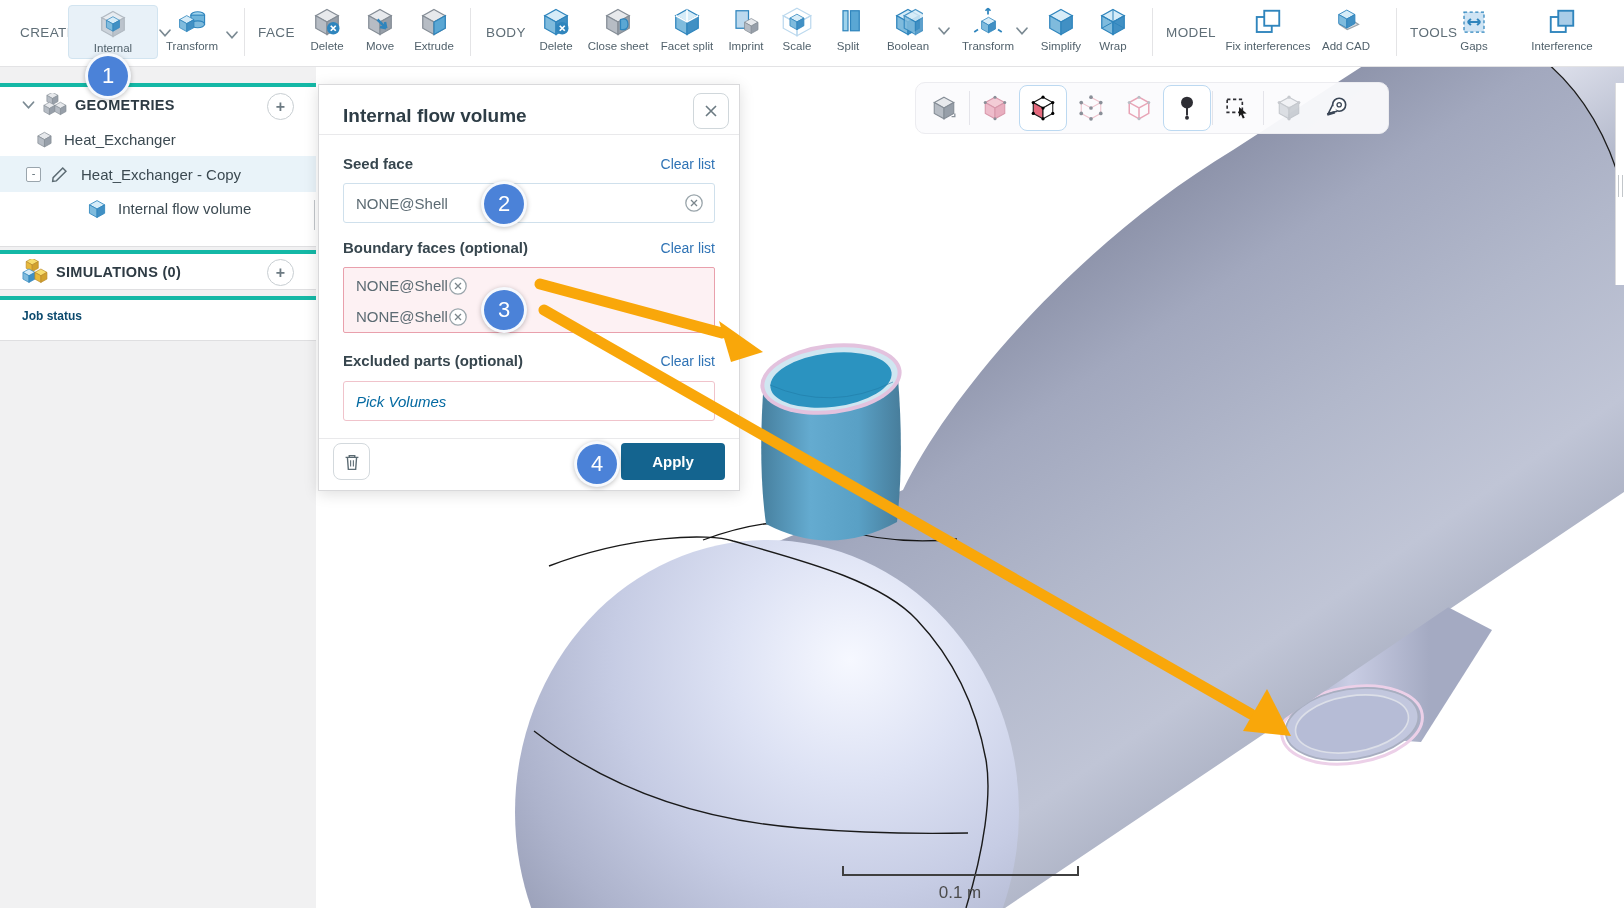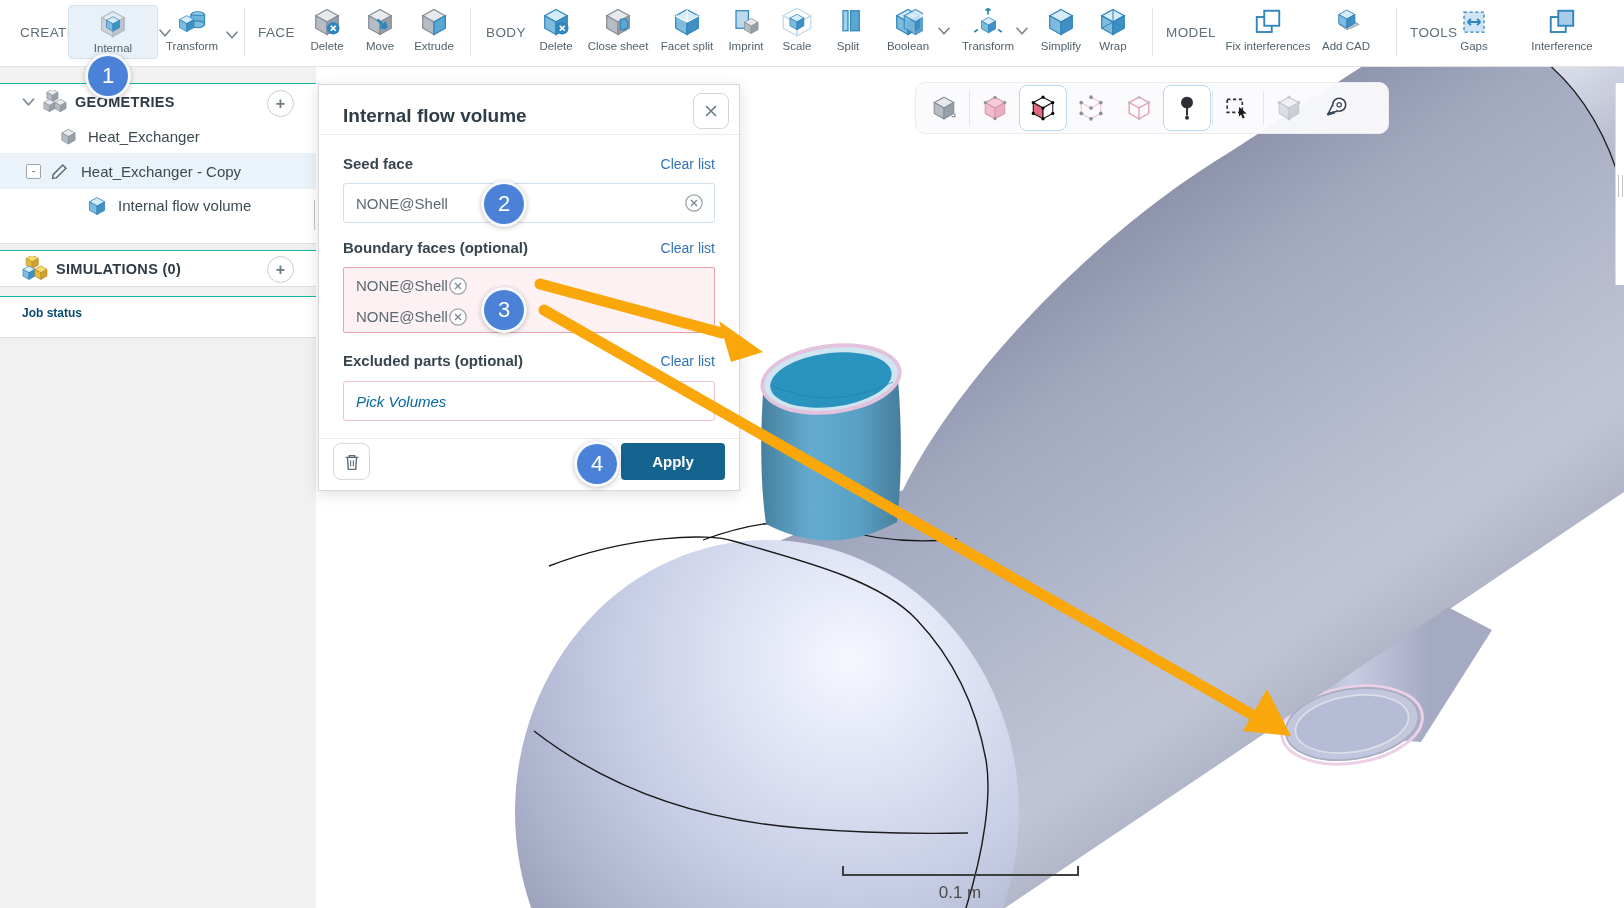--- a/index.html
+++ b/index.html
@@ -8,21 +8,21 @@
   
   #topbar{position:absolute;left:0;top:0;width:1624px;height:66px;background:#ffffff;border-bottom:1px solid #e3e3e5;z-index:30;}
   .sec-label{position:absolute;top:25px;font-size:13.5px;color:#5f6e77;letter-spacing:.4px;}
   .titem{position:absolute;top:6px;text-align:center;cursor:pointer;}
   .titem .ic{display:block;margin:0 auto;height:32px;}
   .titem .lbl{display:block;font-size:11.5px;color:#51616b;margin-top:2px;white-space:nowrap;}
   .titem.hl{background:#e8f1f8;border:1px solid #d2e4f0;border-radius:4px;padding:2px 6px 4px 6px;top:5px;}
   .chev{position:absolute;top:26px;color:#7b8a93;}
   .vsep{position:absolute;top:8px;height:48px;width:1px;background:#e4e4e6;}
   
-  .card{position:absolute;left:0;width:316px;background:#fff;border-top:1px solid #14b8a6;border-bottom:1px solid #dfdfe1;}
+  .card{position:absolute;left:0;width:316px;background:#fff;border-top:4px solid #14b8a6;border-bottom:1px solid #dfdfe1;}
   .tree-row{position:relative;height:33px;display:flex;align-items:center;font-size:15px;color:#3c4a52;cursor:pointer;}
   .tree-row.sel{background:#e9f3f9;}
   .tree-row .ric{width:22px;height:22px;flex:0 0 22px;margin-right:10px;}
   .hdr{display:flex;align-items:center;height:36px;font-weight:bold;font-size:14.5px;color:#2e3b44;letter-spacing:.3px;}
   .plus-btn{position:absolute;right:22px;width:25px;height:25px;border:1px solid #c8ced2;border-radius:50%;
             display:flex;align-items:center;justify-content:center;color:#6c7a82;font-size:16px;background:#fff;cursor:pointer;}
   .expander{width:13px;height:13px;border:1px solid #9aa5ad;border-radius:2px;font-size:11px;line-height:11px;
             text-align:center;color:#5c6b73;background:#fff;margin-right:8px;cursor:pointer;}
   
   #dialog{position:absolute;left:318px;top:84px;width:420px;height:405px;background:#fff;border:1px solid #d9d9db;
@@ -459,21 +459,21 @@
           <g transform="translate(-1,8) scale(0.62)">
             <use href="#cubeG"></use>
           </g>
           <g transform="translate(10,8) scale(0.62)">
             <use href="#cubeG"></use>
           </g>
         </svg>
       <span>GEOMETRIES</span>
       <div class="plus-btn" style="top:6px">+</div>
     </div>
-    <div class="tree-row" style="padding-left:56px">
+    <div class="tree-row" style="padding-left:32px">
       <svg class="ric" viewBox="0 0 24 24">
           <g transform="translate(4,2) scale(0.8)">
             <use href="#cubeG"></use>
           </g>
         </svg>
       <span>Heat_Exchanger</span>
     </div>
     <div class="tree-row sel" style="padding-left:26px;height:36px">
       <div class="expander">-</div>
       <svg class="ric" viewBox="0 0 24 24">

